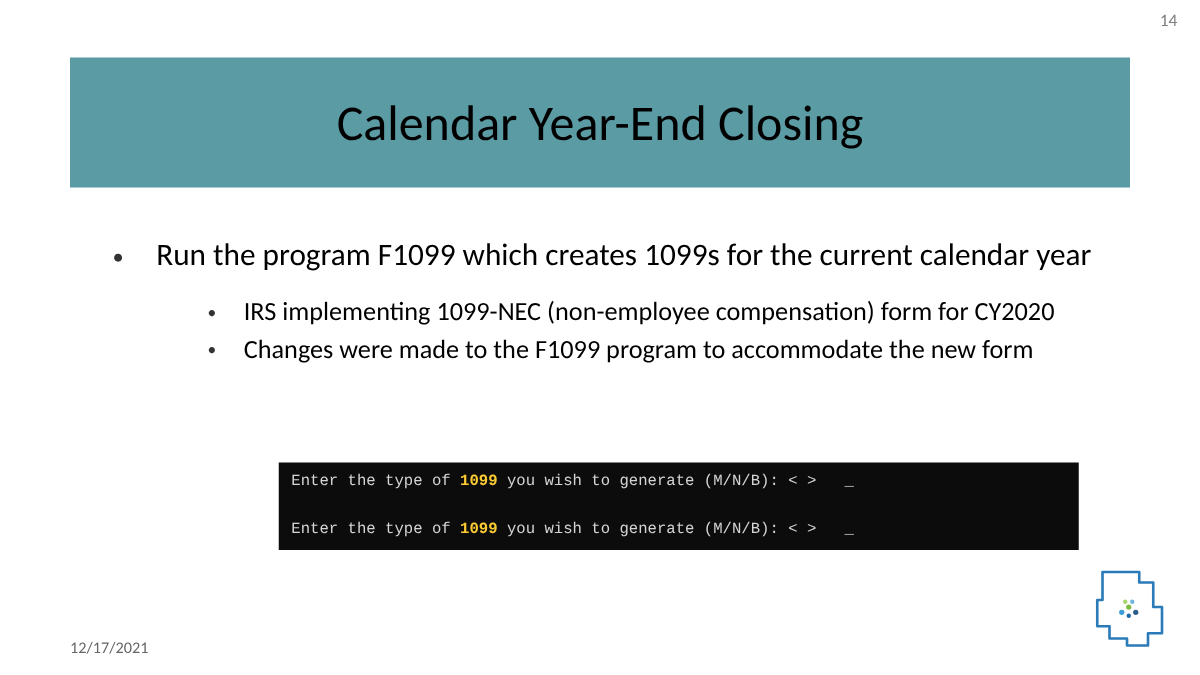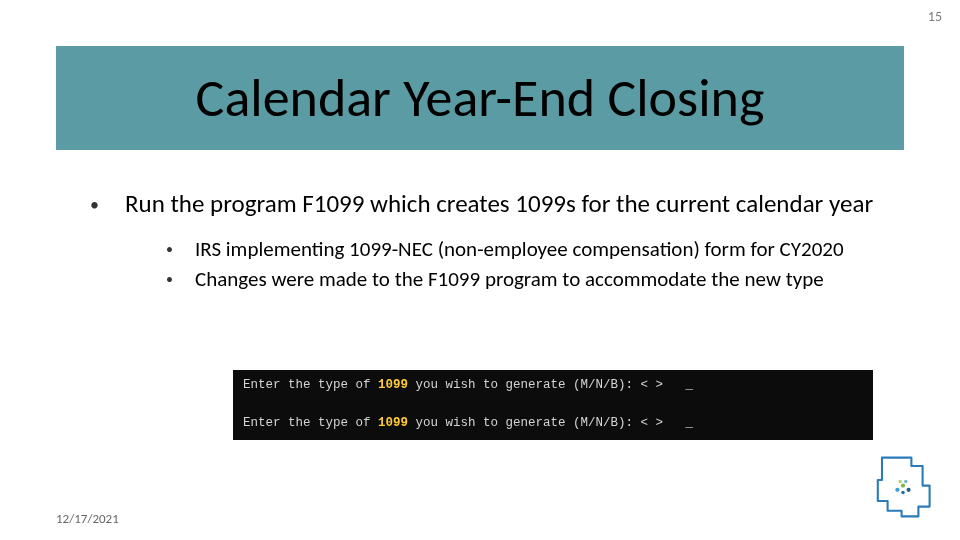--- a/index.html
+++ b/index.html
@@ -1,59 +1,59 @@
 <!DOCTYPE html>
 <html><head>
 <meta charset="utf-8">
 <style>
   * { margin: 0; padding: 0; box-sizing: border-box; }
   html, body { width: 960px; height: 540px; font-family: Calibri, "Segoe UI", Arial, sans-serif; background: #fff; overflow: hidden; }
   .slide { position: relative; width: 960px; height: 540px; }
   .page-number { position: absolute; top: 8px; right: 18px; font-size: 14px; color: #7f7f7f; }
   .title-bar { position: absolute; top: 46px; left: 56px; width: 848px; height: 104px; background: #5b9ba4; display: flex; align-items: center; justify-content: center; }
-  .title-bar h1 { font-size: 54px; font-weight: 400; color: #000; font-family: Calibri, "Segoe UI", Arial, sans-serif; }
+  .title-bar h1 { font-size: 40px; font-weight: 400; color: #000; font-family: Calibri, "Segoe UI", Arial, sans-serif; }
   .content { position: absolute; top: 188px; left: 90px; width: 810px; }
   .level1 { display: flex; gap: 26px; }
   .bullet-dot { font-size: 18px; line-height: 34px; color: #333; }
   .level1 .text { font-size: 25px; line-height: 32px; color: #000; }
   .level2-wrap { margin-top: 14px; margin-left: 76px; }
   .level2 { display: flex; gap: 22px; margin-bottom: 2px; }
   .level2 .bullet-dot { font-size: 14px; line-height: 28px; }
   .level2 .text { font-size: 21px; line-height: 27px; color: #000000; }
-  .terminal { position: absolute; top: 370px; left: 233px; width: 640px; background: #0c0c0c; color: #d4d4d4; font-family: Consolas, "Courier New", monospace; font-size: 12.5px; line-height: 1.45; padding: 6px 10px 8px 10px; }
+  .terminal { position: absolute; top: 370px; left: 223px; width: 640px; background: #0c0c0c; color: #d4d4d4; font-family: Consolas, "Courier New", monospace; font-size: 12.5px; line-height: 1.45; padding: 6px 10px 8px 10px; }
   .terminal .row { white-space: pre; }
   .hl { color: #ffcc33; font-weight: bold; }
   .spacer { height: 10px; }
   .footer-date { position: absolute; bottom: 14px; left: 56px; font-size: 13px; color: #666; text-align: center; }
   .logo { position: absolute; bottom: 18px; right: 22px; width: 70px; height: 70px; }
 </style>
 </head>
 <body>
 
 <div class="slide">
 
-  <div class="page-number">15</div>
+  <div class="page-number">14</div>
 
   <div class="title-bar">
     <h1>Calendar Year-End Closing</h1>
   </div>
 
   <div class="content">
     <div class="level1">
       <div class="bullet-dot">•</div>
       <div class="text">Run the program F1099 which creates 1099s for the current calendar year</div>
     </div>
     <div class="level2-wrap">
       <div class="level2">
         <div class="bullet-dot">•</div>
         <div class="text">IRS implementing 1099-NEC (non-employee compensation) form for CY2020</div>
       </div>
       <div class="level2">
         <div class="bullet-dot">•</div>
-        <div class="text">Changes were made to the F1099 program to accommodate the new type</div>
+        <div class="text">Changes were made to the F1099 program to accommodate the new form</div>
       </div>
     </div>
   </div>
 
   <div class="terminal">
     <div class="row"><span>Enter the type of </span><span class="hl">1099</span><span> you wish to generate (M/N/B): &lt; &gt;   _</span></div>
     <div class="spacer"></div>
     <div class="spacer"></div>
     <div class="row"><span>Enter the type of </span><span class="hl">1099</span><span> you wish to generate (M/N/B): &lt; &gt;   _</span></div>
   </div>

